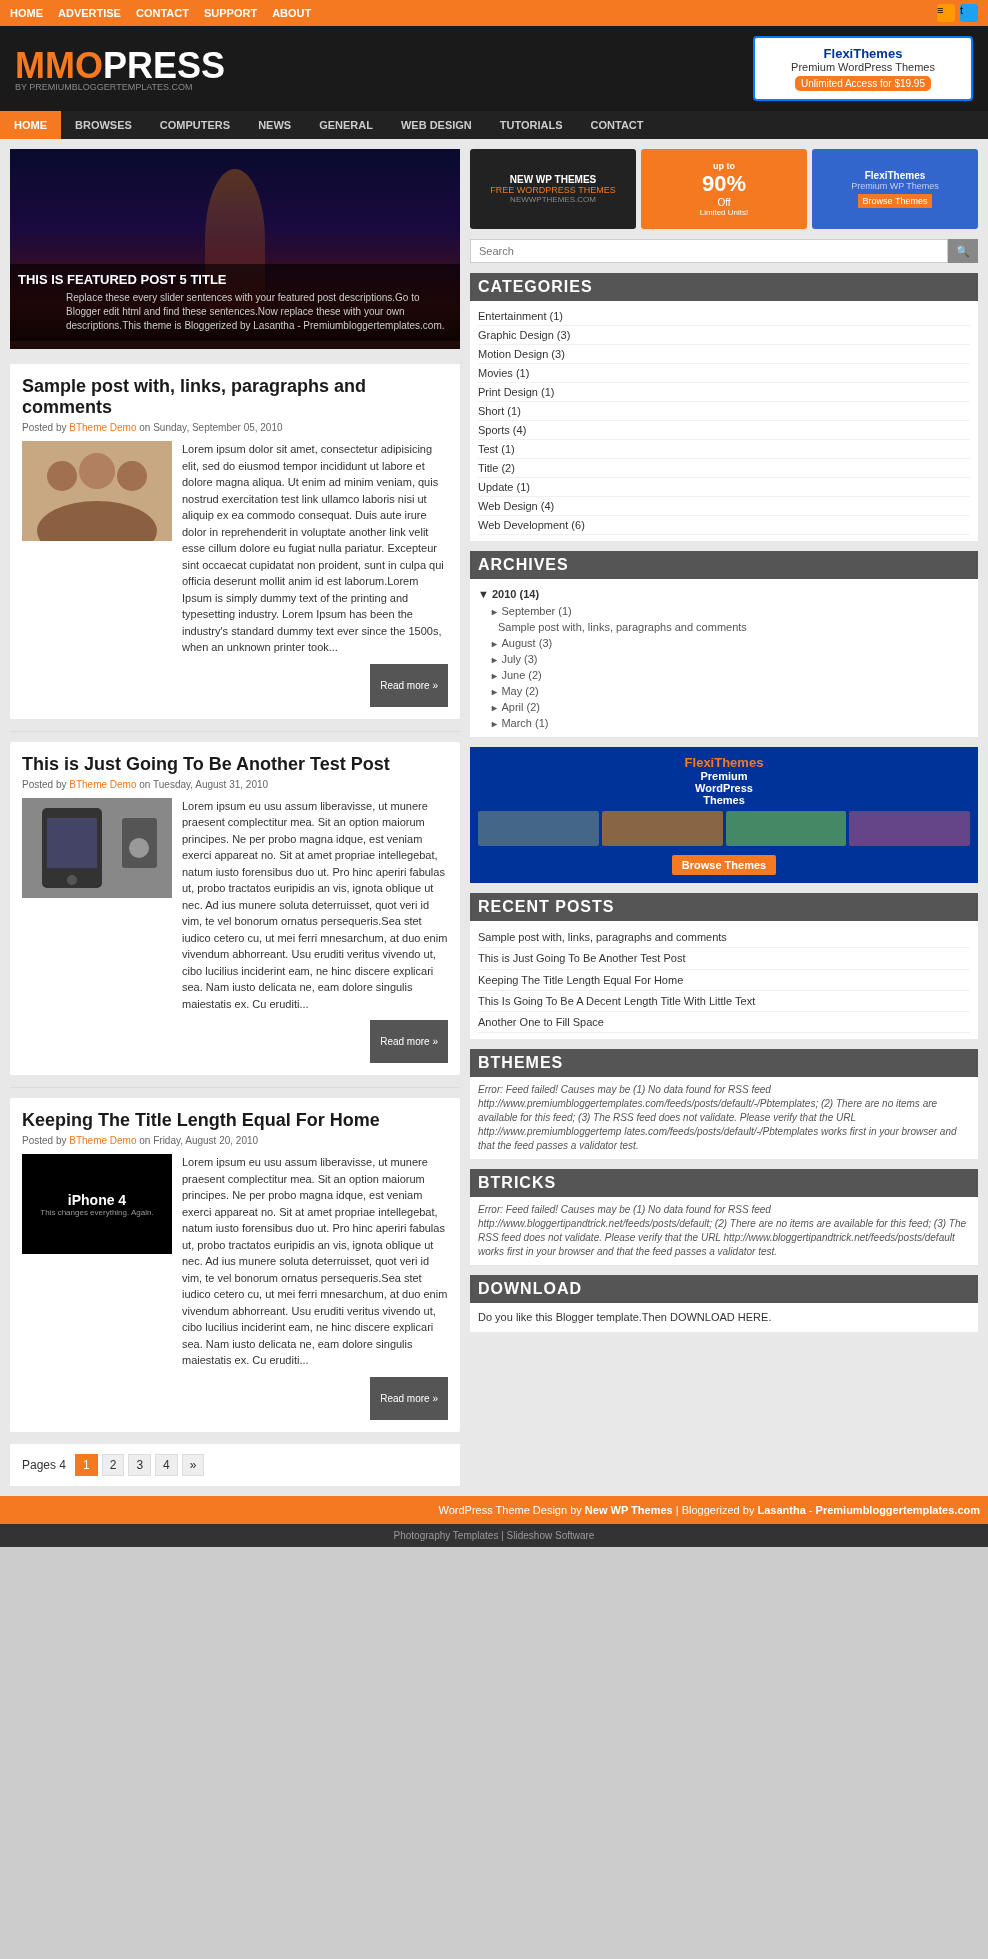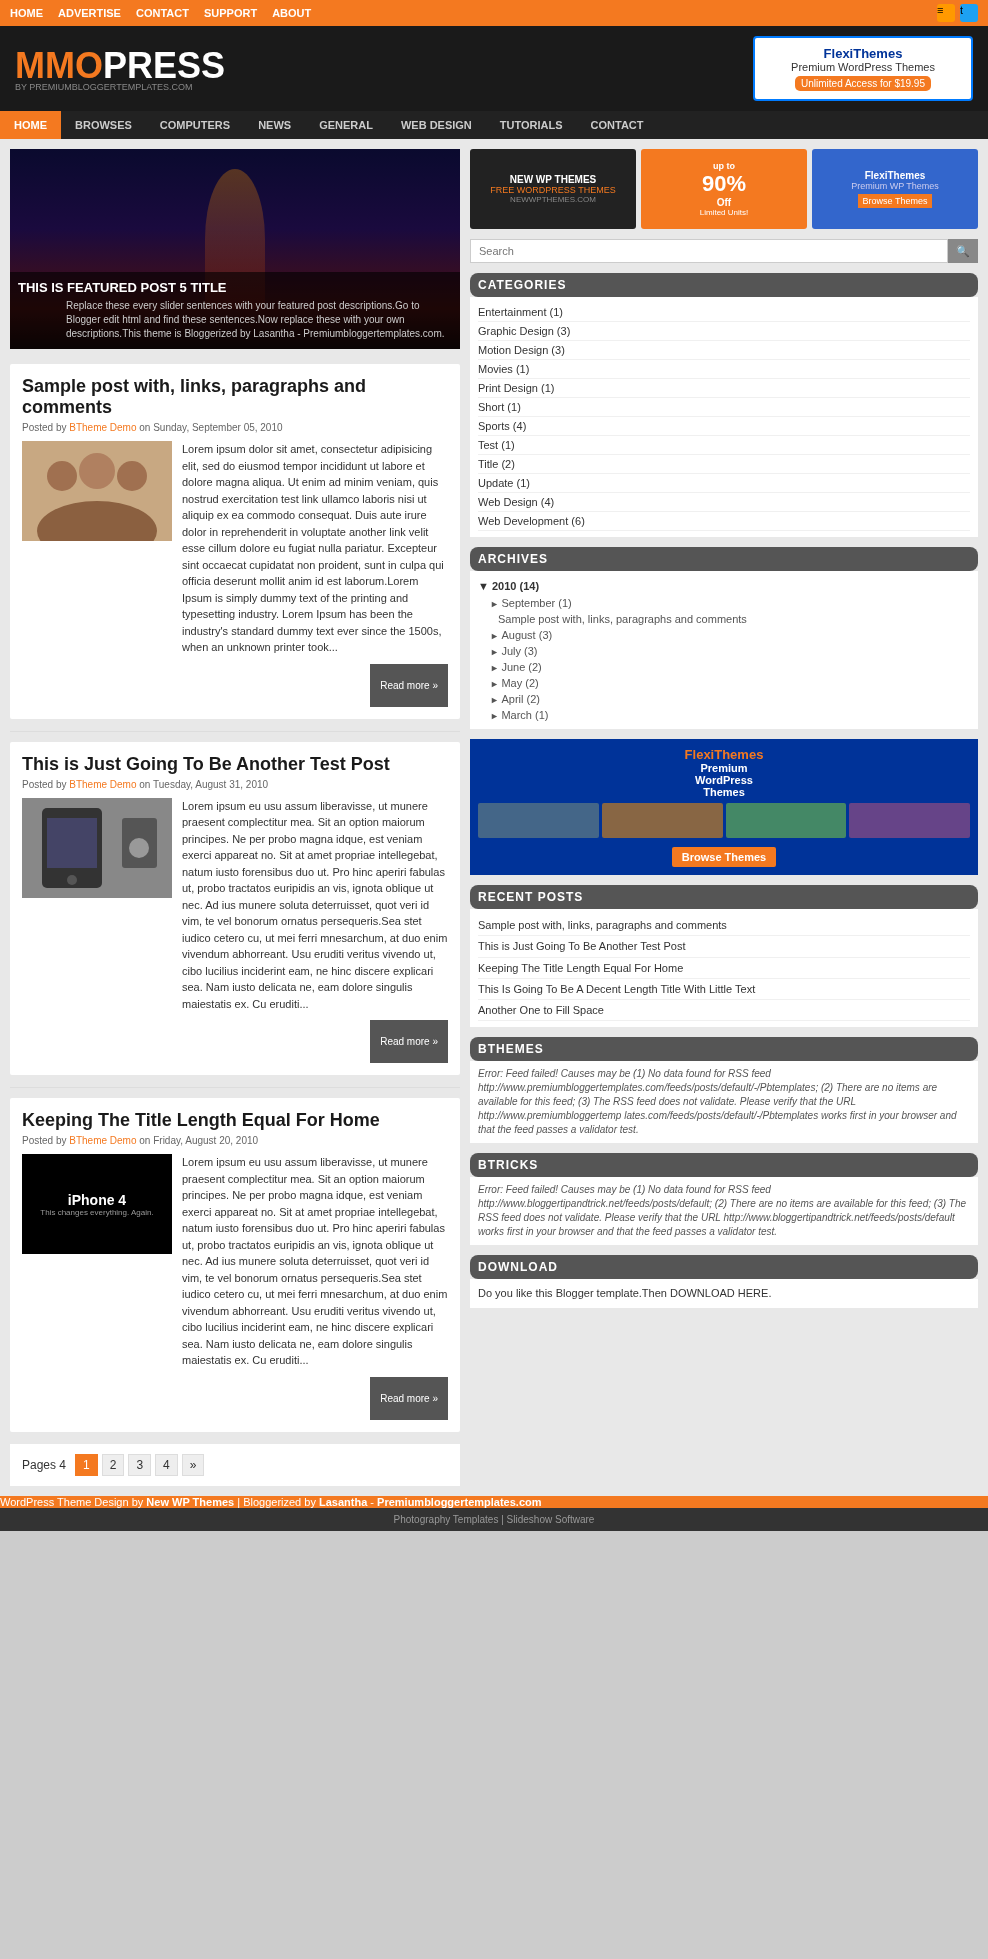--- a/index.html
+++ b/index.html
@@ -80,21 +80,21 @@
     .banner-blue .ba-title { color: #fff; font-size: 10px; font-weight: bold; }
     .banner-blue .ba-sub { color: #cce; font-size: 9px; }
 
     
     .search-box { display: flex; margin-bottom: 10px; }
     .search-input { flex: 1; padding: 5px 8px; border: 1px solid #ccc; font-size: 11px; }
     .search-btn { background: #888; border: none; padding: 5px 8px; cursor: pointer; color: #fff; font-size: 11px; }
 
     
     .sidebar-section { margin-bottom: 10px; }
-    .sidebar-section-title { background: #555; color: #fff; font-size: 12px; font-weight: bold; padding: 5px 8px; text-transform: uppercase; letter-spacing: 1px; border-radius: 8px; }
+    .sidebar-section-title { background: #555; color: #fff; font-size: 16px; font-weight: bold; padding: 5px 8px; text-transform: uppercase; letter-spacing: 1px; }
     .sidebar-section-content { background: #fff; padding: 6px 8px; }
 
     
     .category-list { list-style: none; }
     .category-list li { padding: 3px 0; border-bottom: 1px solid #f0f0f0; font-size: 11px; color: #333; cursor: pointer; }
 
     
     .archive-year { font-size: 11px; font-weight: bold; color: #333; padding: 3px 0; cursor: pointer; }
     .archive-year::before { content: "▼ "; }
     .archive-month { font-size: 11px; color: #555; padding: 2px 0 2px 12px; cursor: pointer; }
@@ -112,21 +112,21 @@
     .flexi-sidebar-ad .fsa-title { color: #f47920; font-size: 13px; font-weight: bold; }
     .flexi-sidebar-ad .fsa-sub { color: #fff; font-size: 11px; font-weight: bold; }
     .fsa-images { display: flex; gap: 3px; margin: 5px 0; flex-wrap: wrap; }
     .fsa-img { flex: 1; height: 35px; background: #555; border-radius: 2px; min-width: 40px; }
     .fsa-btn { background: #f47920; color: #fff; padding: 4px 10px; font-size: 11px; font-weight: bold; cursor: pointer; display: inline-block; margin-top: 4px; border-radius: 2px; }
 
     
     .download-text { font-size: 11px; color: #333; line-height: 1.5; }
 
     
-    #footer { background: #f47920; text-align: left; color: #fff; font-size: 11px; }
+    #footer { background: #f47920; padding: 8px; text-align: right; color: #fff; font-size: 11px; }
     #footer a { color: #fff; font-weight: bold; cursor: pointer; }
     #footer-bottom { background: #333; padding: 6px; text-align: center; color: #999; font-size: 10px; }
     #footer-bottom a { color: #999; cursor: pointer; }
 
     
     .figure-warrior { width: 100%; height: 200px; background: linear-gradient(180deg, #0a0a2e 0%, #1a0a3e 40%, #4a1010 80%, #1a0a0a 100%); position: relative; overflow: hidden; display: flex; align-items: center; justify-content: center; }
     .figure-glow { width: 60px; height: 140px; background: linear-gradient(180deg, rgba(255,150,0,0.3), rgba(255,50,0,0.1)); position: absolute; top: 20px; left: 50%; transform: translateX(-50%); border-radius: 50% 50% 0 0; }
   </style>
 </head>
 <body>
@@ -168,21 +168,21 @@
   <div class="nav-item">CONTACT</div>
 </div>
 
 <div id="content-wrapper">
 
   <div id="main-content">
 
     <div id="featured-post">
       <div class="figure-warrior">
         <div class="figure-glow"></div>
-        <div style="position:absolute;bottom:0;width:100%;">
+        <div style="position:absolute;bottom:8px;width:100%;">
           <div class="featured-overlay">
             <div class="featured-title">THIS IS FEATURED POST 5 TITLE</div>
             <div class="featured-desc">Replace these every slider sentences with your featured post descriptions.Go to Blogger edit html and find these sentences.Now replace these with your own descriptions.This theme is Bloggerized by Lasantha - Premiumbloggertemplates.com.</div>
           </div>
         </div>
       </div>
     </div>
 
     <div class="post-article">
       <div class="post-title">Sample post with, links, paragraphs and comments</div>
@@ -256,21 +256,21 @@
 
     <div class="banner-row">
       <div class="banner-ad banner-dark">
         <div class="ba-title">NEW WP THEMES</div>
         <div class="ba-sub">FREE WORDPRESS THEMES</div>
         <div style="color:#888;font-size:8px;">NEWWPTHEMES.COM</div>
       </div>
       <div class="banner-ad banner-orange">
         <div style="color:#fff;font-size:9px;font-weight:bold;">up to</div>
         <div class="ba-title">90%</div>
-        <div style="color:#fff;font-size:10px;font-weight:bold;">Off</div>
+        <div style="color:#fff;font-size:10px;font-weight:normal;">Off</div>
         <div style="color:#fff;font-size:8px;">Limited Units!</div>
       </div>
       <div class="banner-ad banner-blue">
         <div class="ba-title">FlexiThemes</div>
         <div class="ba-sub">Premium WP Themes</div>
         <div style="background:#f47920;color:#fff;font-size:9px;padding:2px 5px;margin-top:3px;cursor:pointer;">Browse Themes</div>
       </div>
     </div>
 
     <div class="search-box">

